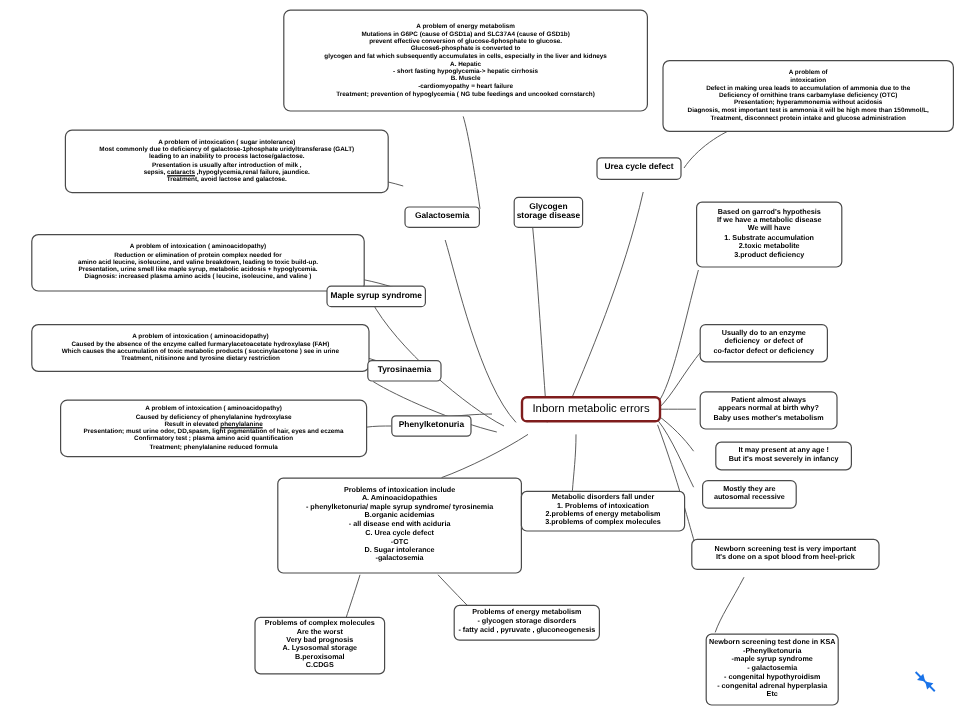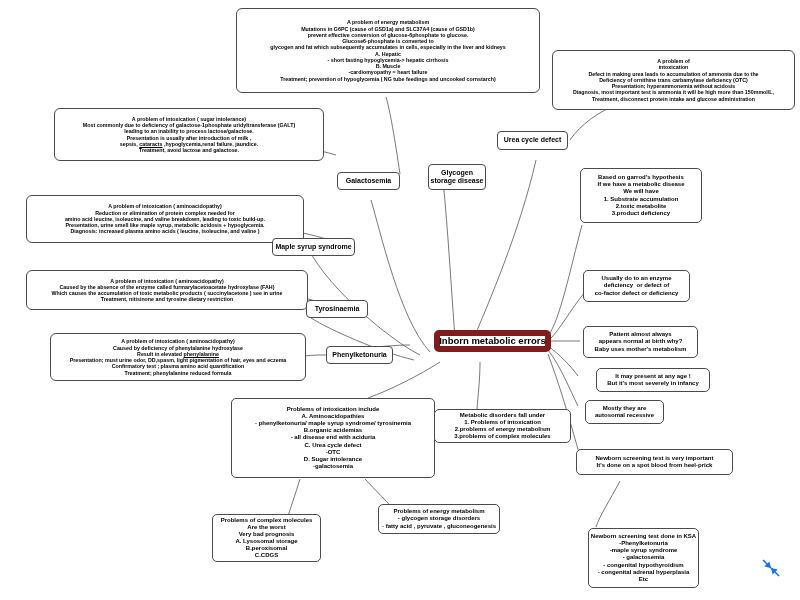--- a/index.html
+++ b/index.html
@@ -47,22 +47,22 @@
     font-size: 7px;
     font-weight: bold;
     border-radius: 4px;
   }
   .note {
     font-size: 6px;
     border-radius: 5px;
   }
   .center-node {
     font-size: 9.5px;
-    font-weight: bold;
-    border: 6px solid #7f1d1d;
+    font-weight: normal;
+    border: 2px solid #7f1d1d;
     border-radius: 5px;
     background: #ffffff;
   }
   .u { text-decoration: underline; }
   #resize-handle {
     position: absolute;
     left: 758px;
     top: 555px;
     width: 26px;
     height: 26px;

